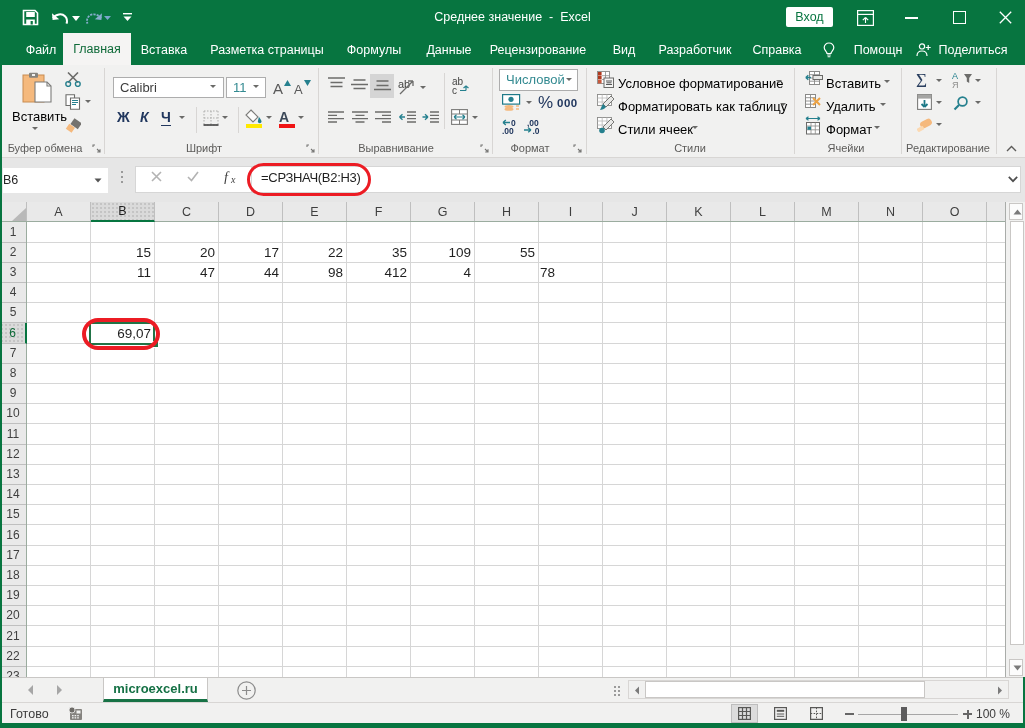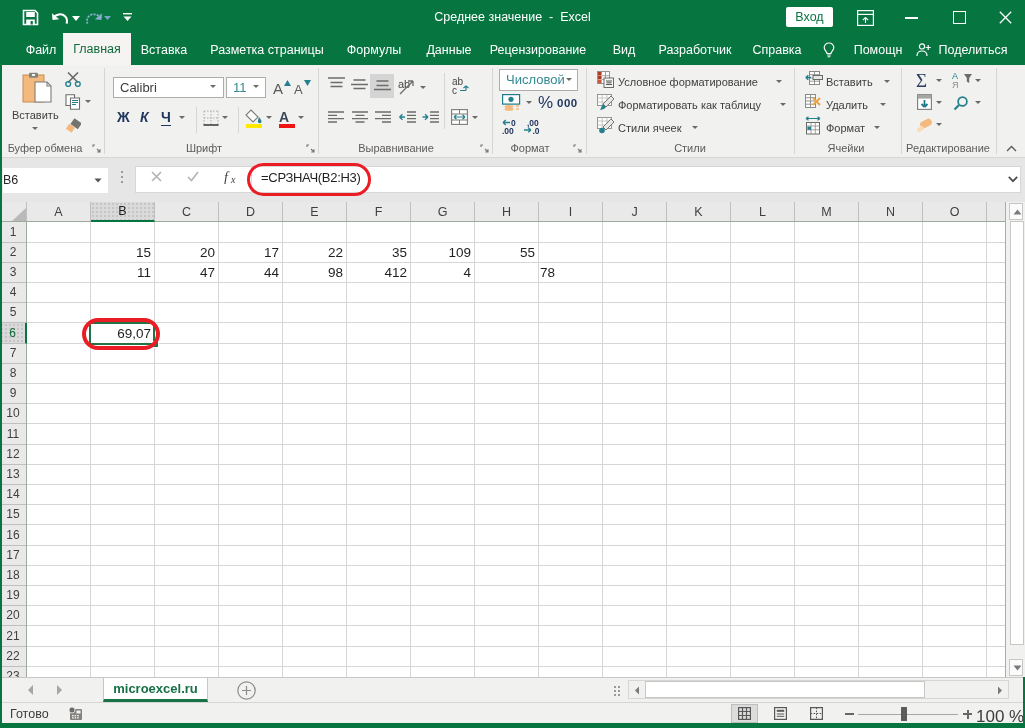--- a/index.html
+++ b/index.html
@@ -15,21 +15,21 @@
   .tab { position:absolute; top:0; height:29px; color:#fff; font-size:12.5px; line-height:28px; text-align:center; }
   #tabsel { position:absolute; left:63px; top:-3px; width:68px; height:32px; background:#f5f4f3; color:#0e6a38; line-height:32px; }
   
   #ribbon { position:absolute; left:0; top:65px; width:1025px; height:93px; background:#f1f1f0; border-bottom:1px solid #d8d6d4; }
   .gsep { position:absolute; top:3px; height:86px; width:1px; background:#d8d6d4; }
   .isep { position:absolute; width:1px; background:#d8d6d4; }
   .glabel { position:absolute; top:77px; font-size:11px; color:#5c5b59; width:140px; margin-left:-70px; text-align:center; }
   .cbo { position:absolute; background:#fff; border:1px solid #adadad; font-size:13px; color:#3c3c3c; }
   .dd { position:absolute; width:0; height:0; border-left:3px solid transparent; border-right:3px solid transparent; border-top:3.8px solid #6a6a68; }
   .rlbl { font-size:12px; color:#444442; position:absolute; }
-  .rtxt { position:absolute; font-size:11px; color:#404040; }
+  .rtxt { position:absolute; font-size:13px; color:#000000; }
   .lnch { position:absolute; width:9px; height:9px; }
   
   #fbar { position:absolute; left:0; top:158px; width:1025px; height:44px; background:#e6e6e6; }
   #namebox { position:absolute; left:2px; top:9px; width:107px; height:27px; background:#fff; border:1px solid #e6e6e6; font-size:12.5px; color:#262626; line-height:25px; }
   #fxbar { position:absolute; left:135px; top:8px; width:886px; height:27px; background:#fff; border:1px solid #d6d6d6; }
   
   #colhead { position:absolute; left:0; top:202px; width:1005px; height:20px; background:#e9e9e9; border-bottom:1px solid #9bac9f; }
   .ch { position:absolute; top:0; width:64px; height:19px; text-align:center; font-size:12.5px; color:#3f3f3f; line-height:20px; border-right:1px solid #bfbfbf; }
   #rowhead { position:absolute; left:0; top:222px; width:27px; height:455px; background:#e9e9e9; border-right:1px solid #9bac9f; }
   .rh { position:absolute; left:0; width:26px; height:20px; text-align:center; font-size:12px; color:#3f3f3f; line-height:19px; border-bottom:1px solid #bfbfbf; }
@@ -544,21 +544,21 @@
   <svg class="abs" style="left:810px;top:4px;" width="13" height="13" viewBox="0 0 13 13">
     <path d="M0.6 12.4 L0.6 0.6 L12.4 0.6 L12.4 12.4 Z" fill="none" stroke="#585856" stroke-width="1.2"></path>
     <path d="M6.5 0.6 V12.4 M0.6 6.5 H12.4" stroke="#585856" stroke-width="1" stroke-dasharray="1.6 1.4"></path>
   </svg>
 
   <div class="abs" style="left:845px;top:10px;width:9px;height:2px;background:#666;"></div>
   <div class="abs" style="left:858px;top:10.5px;width:100px;height:1px;background:#a6a6a6;"></div>
   <div class="abs" style="left:901px;top:4px;width:6px;height:14px;background:#5c5c5c;"></div>
   <div class="abs" style="left:963px;top:10px;width:9px;height:2px;background:#666;"></div>
   <div class="abs" style="left:963px;top:6.5px;width:2px;height:9px;background:#666;margin-left:3.5px;"></div>
-  <div class="abs" style="left:976px;top:4px;width:34px;font-size:17px;color:#3c3c3c;text-align:right;white-space:nowrap;">100 %</div>
+  <div class="abs" style="left:976px;top:4px;width:34px;font-size:12px;color:#3c3c3c;text-align:right;white-space:nowrap;">100 %</div>
 </div>
 <div id="greenstrip"></div>
 <div class="abs" style="left:0;top:36px;width:2px;height:692px;background:#077540;"></div>
 <div class="abs" style="left:1023px;top:202px;width:2px;height:526px;background:#077540;"></div>
 
 <div class="abs" style="left:1005px;top:202px;width:20px;height:475px;background:#f1f1f0;border-left:1px solid #a9aca9;"></div>
 <div id="vscroll">
   <div class="abs" style="left:0px;top:1px;width:14px;height:17px;background:#fcfcfc;border:1px solid #c9c7c5;"></div>
   <svg class="abs" style="left:4px;top:7px;" width="9" height="6" viewBox="0 0 9 6">
       <path d="M4.5 0.5 L8.5 5.5 L0.5 5.5 Z" fill="#7a7a7a"></path>

